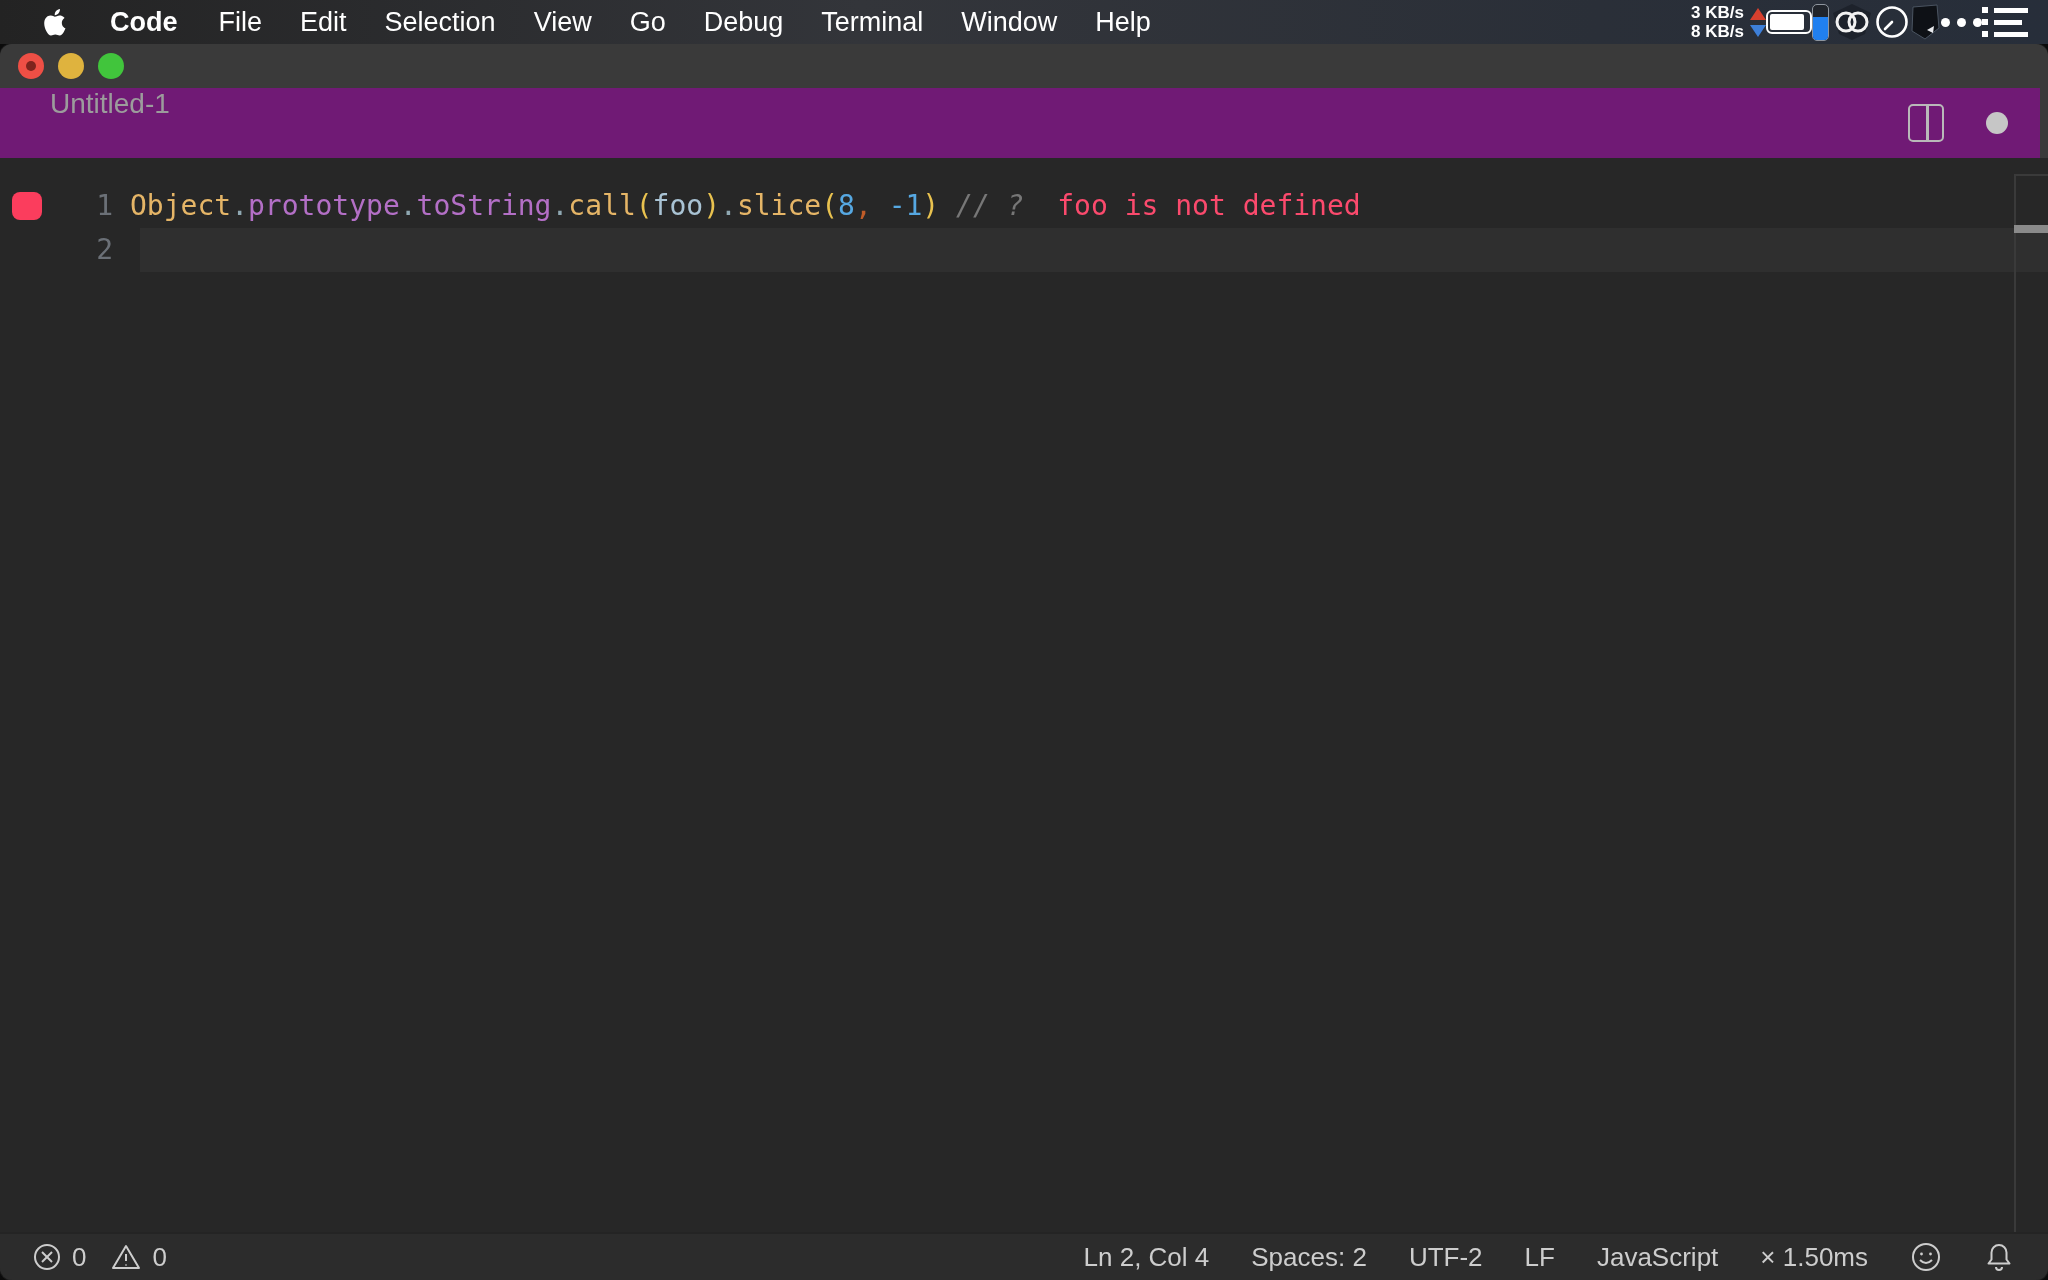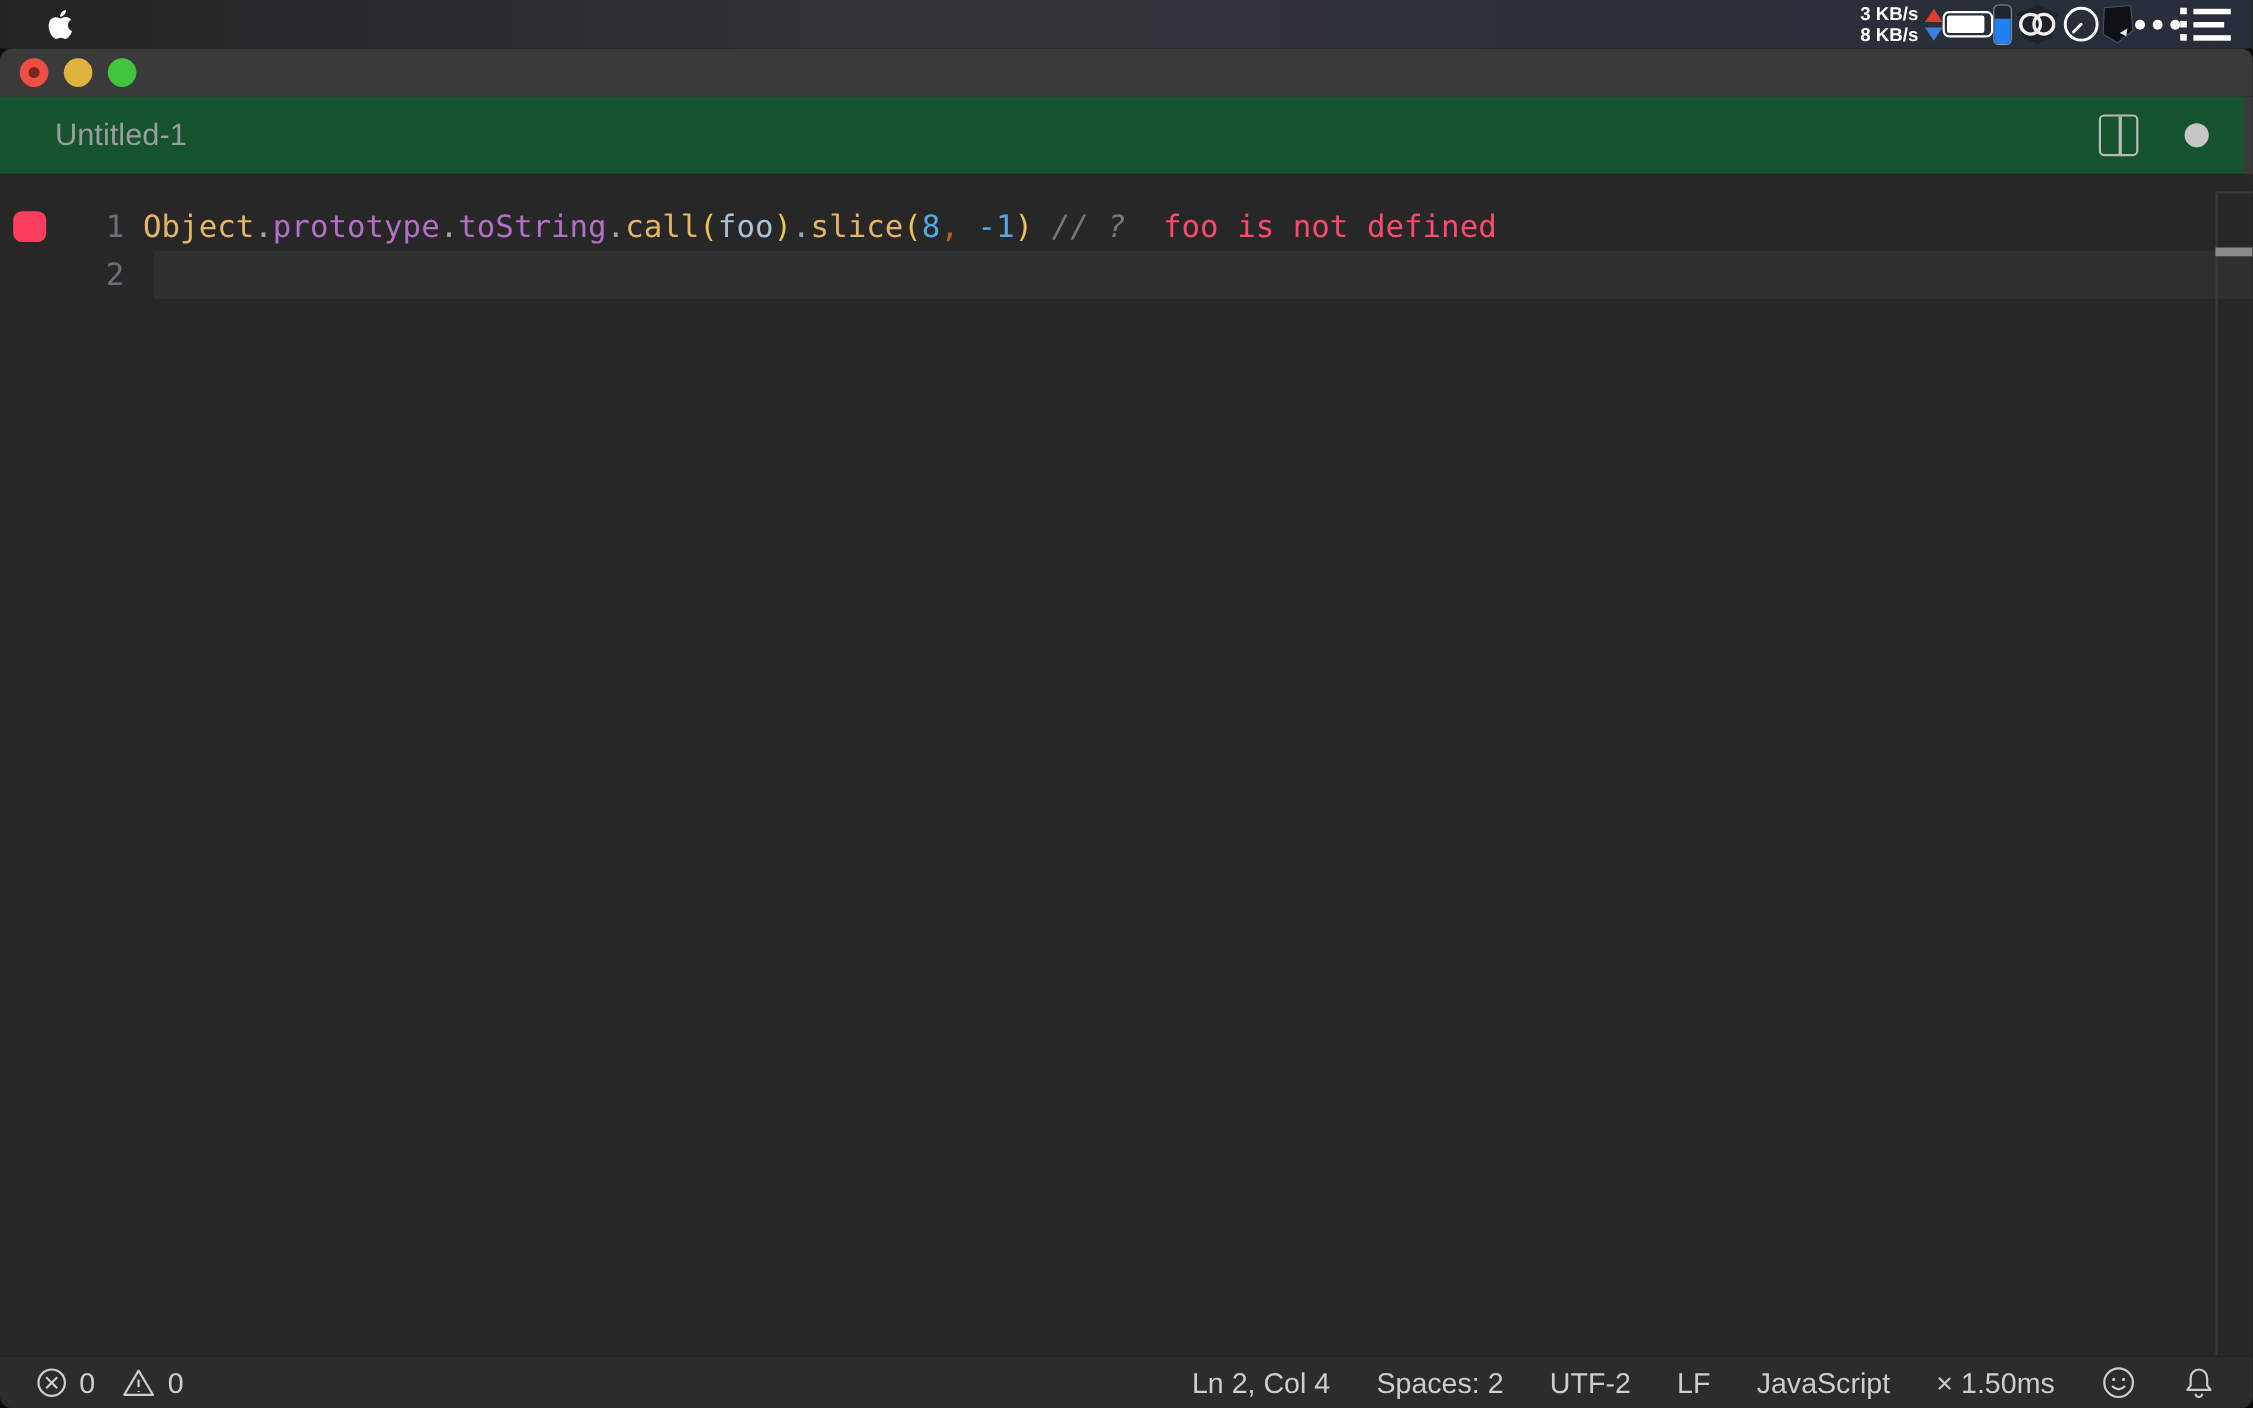--- a/index.html
+++ b/index.html
@@ -53,21 +53,21 @@
   }
   .lights { display:flex; gap:14px; padding-left:18px; }
   .light { width:26px; height:26px; border-radius:50%; position:relative; }
   .light .inner-dot { position:absolute; left:50%; top:50%; width:10px; height:10px; margin:-5px 0 0 -5px; border-radius:50%; }
   .win-title {
     position:absolute; left:0; right:0; text-align:center;
     font-size:26px; color:#b4b4b4;
   }
 
   
-  .tabbar { position:relative; height:70px; background:#14532d; display:flex; align-items:center; }
+  .tabbar { position:relative; height:70px; background:#701a75; display:flex; }
   .tab-label { margin-left:50px; font-size:28px; color:#9c9c9c; }
   .tab-actions { position:absolute; right:40px; top:0; height:100%; display:flex; align-items:center; gap:42px; }
   .split-icon { width:36px; height:38px; border:2.5px solid #b9b9b9; border-radius:5px; position:relative; }
   .split-icon::before { content:""; position:absolute; left:50%; top:0; bottom:0; width:2.5px; background:#b9b9b9; }
   .mod-dot { width:22px; height:22px; border-radius:50%; background:#c6c6c6; }
   .tab-scroll-sliver { position:absolute; right:0; top:0; width:8px; height:78px; background:#3a3a3a; }
 
   
   .editor { position:relative; height:1074px; background:#272727; font-family:"DejaVu Sans Mono", monospace; }
   .code-rows { position:absolute; top:26px; left:0; right:0; }
@@ -99,20 +99,32 @@
 </head>
 <body>
 
 <div class="menubar">
   <div class="menu-left">
     <span class="apple">
       <svg viewBox="0 0 24 28" width="27" height="32">
           <path fill="#ffffff" d="M19.4 14.9c0-2.9 2.4-4.3 2.5-4.4-1.4-2-3.5-2.3-4.2-2.3-1.8-.2-3.5 1.1-4.4 1.1-.9 0-2.3-1.1-3.8-1-2 0-3.8 1.1-4.8 2.9-2 3.6-.5 8.9 1.5 11.8 1 1.4 2.1 3 3.6 2.9 1.5-.1 2-.9 3.8-.9s2.3.9 3.8.9c1.6 0 2.6-1.4 3.6-2.9 1.1-1.7 1.6-3.3 1.6-3.4-.1 0-3.2-1.2-3.2-4.7zM16.5 6.2c.8-1 1.4-2.4 1.2-3.7-1.2.1-2.6.8-3.4 1.8-.7.9-1.4 2.3-1.2 3.6 1.3.1 2.6-.7 3.4-1.7z"></path>
         </svg>
     </span>
+    <span style="display:flex;align-items:center;">
+        <span class="menu-item bold">Code</span>
+        <span class="menu-item">File</span>
+        <span class="menu-item">Edit</span>
+        <span class="menu-item">Selection</span>
+        <span class="menu-item">View</span>
+        <span class="menu-item">Go</span>
+        <span class="menu-item">Debug</span>
+        <span class="menu-item">Terminal</span>
+        <span class="menu-item">Window</span>
+        <span class="menu-item">Help</span>
+      </span>
   </div>
 
   <div class="menu-right">
     <div class="net">
       <div class="net-text">
         <div>3 KB/s</div>
         <div>8 KB/s</div>
       </div>
       <div class="net-arrows">
         <i class="tri-up" style="border-bottom-color: rgb(216, 64, 46);"></i>

